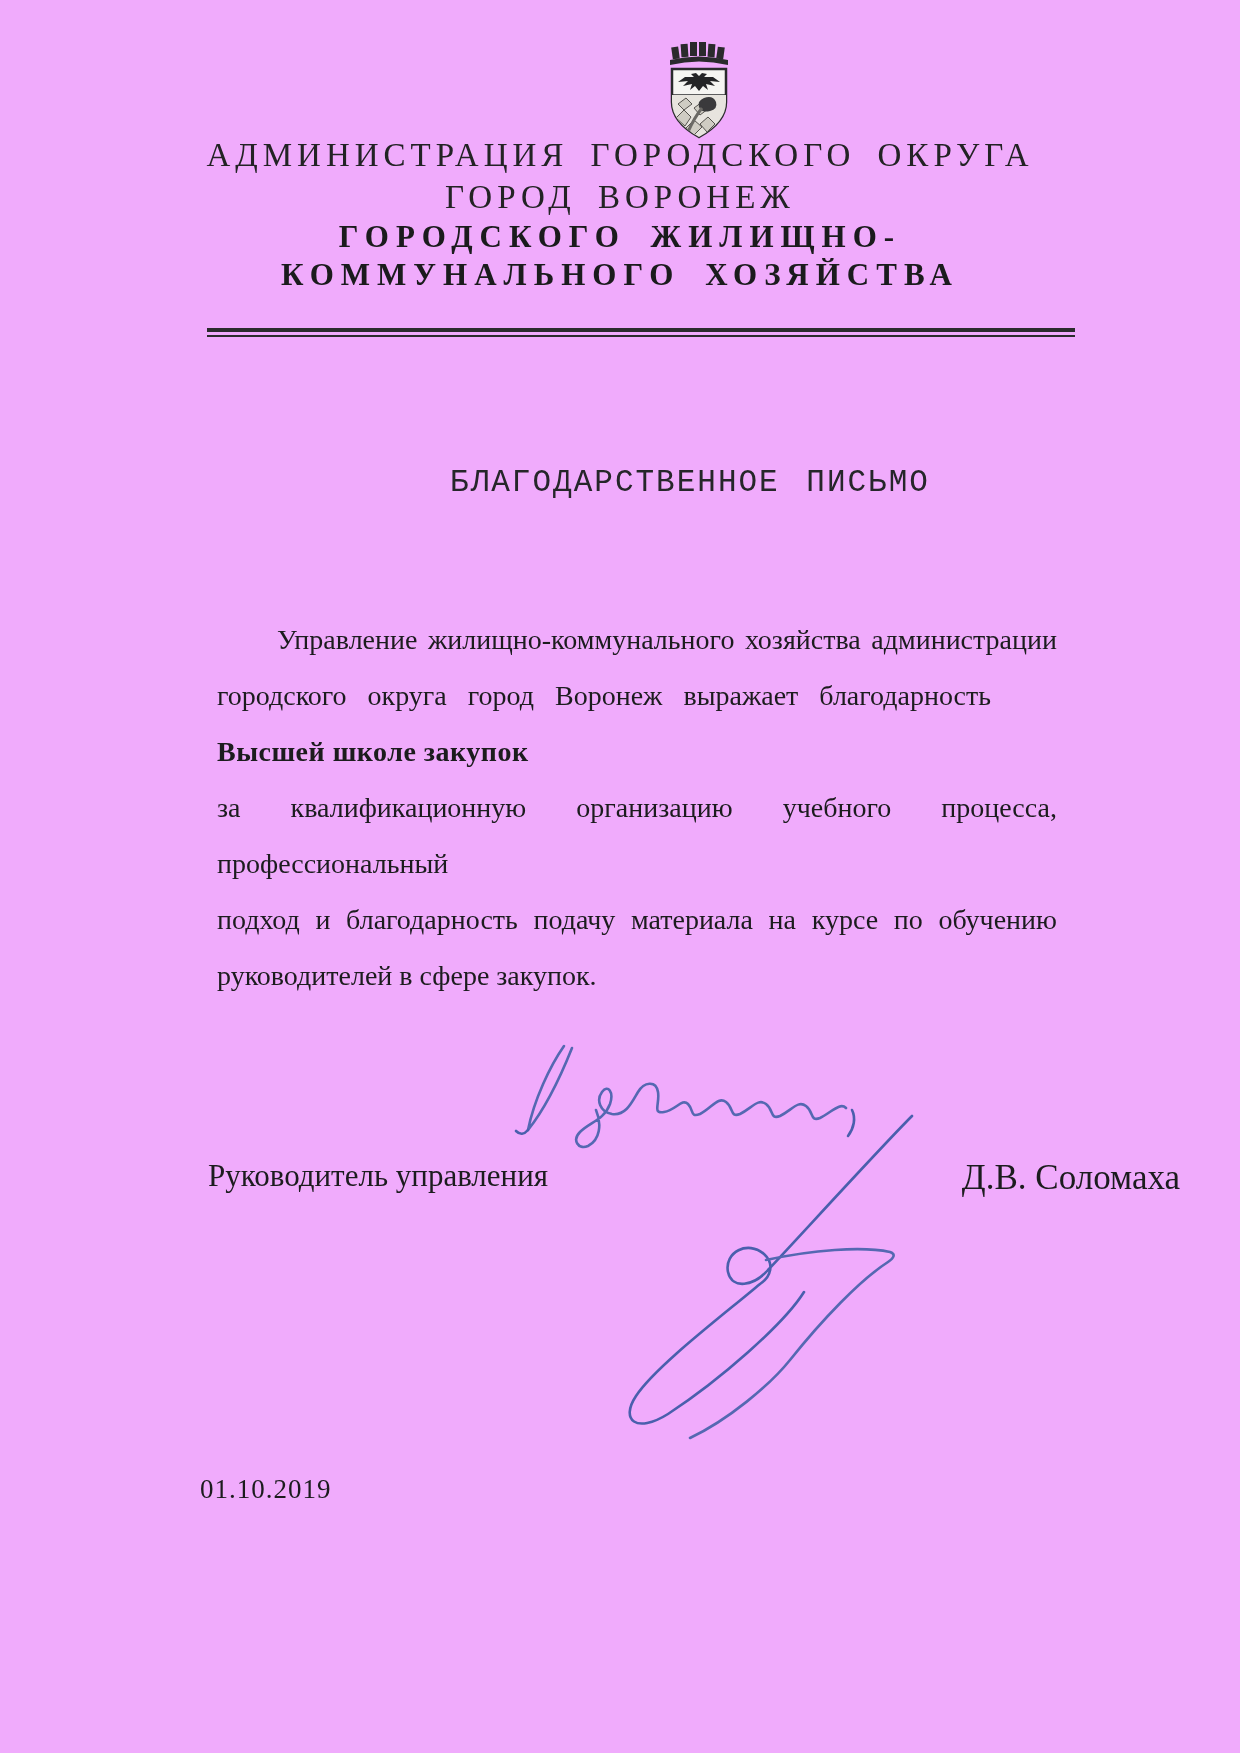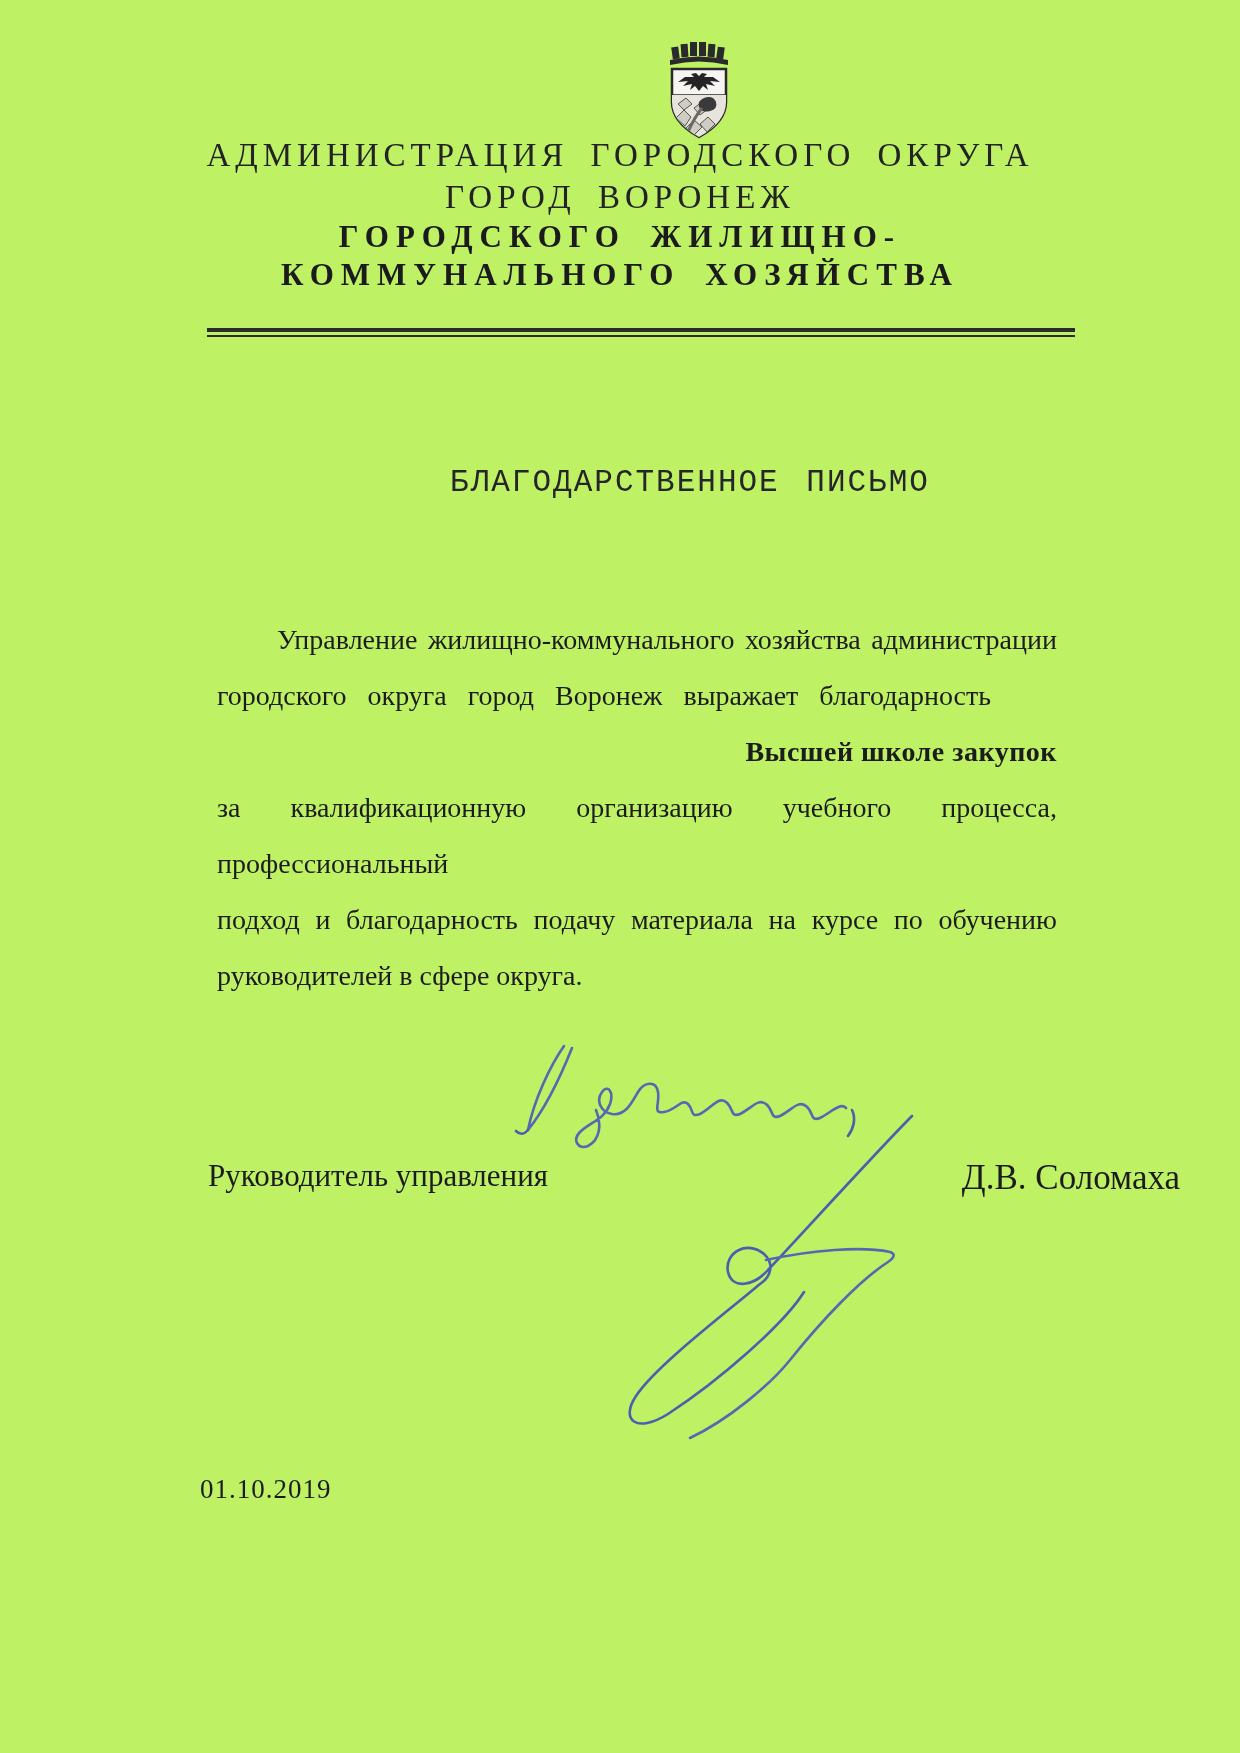--- a/index.html
+++ b/index.html
@@ -1,20 +1,20 @@
 <!DOCTYPE html>
 <html lang="ru"><head>
 <meta charset="utf-8">
 <style>
   html,body{margin:0;padding:0;background:#8a8a8a;}
   .page{
     position:relative;
     width:1240px;height:1753px;
     margin:0 auto;
-    background:#bef264;
+    background:#f0abfc;
     font-family:"Liberation Serif", serif;
     color:#1d1d1f;
     overflow:hidden;
   }
   
   .emblem{position:absolute;left:664px;top:40px;width:70px;height:102px;}
   .org-header{
     position:absolute;left:150px;top:134px;width:940px;
     text-align:center;
   }
@@ -43,21 +43,21 @@
   
   .body-text{
     position:absolute;left:217px;top:612px;width:840px;
     font-size:28px;line-height:56px;
     color:#1c1c1e;
   }
   .bline{white-space:nowrap;}
   .bline.justify{white-space:normal;text-align:justify;text-align-last:justify;}
   .bline.indent{text-indent:60px;}
   .bline.spread{word-spacing:14px;}
-  .bline.center-bold{text-align:right;font-weight:bold;white-space:normal;letter-spacing:0.5px;}
+  .bline.center-bold{text-align:left;font-weight:bold;white-space:normal;letter-spacing:0.5px;}
   
   .sig-script{position:absolute;left:460px;top:1040px;width:470px;height:430px;}
   .sig-row-title{
     position:absolute;left:208px;top:1158px;
     font-size:31px;color:#1c1c1e;
   }
   .sig-row-name{
     position:absolute;right:60px;top:1158px;
     font-size:35px;color:#1c1c1e;
   }
@@ -119,21 +119,21 @@
   </div>
 
   <div class="doc-title">БЛАГОДАРСТВЕННОЕ ПИСЬМО</div>
 
   <div class="body-text">
     <div class="bline justify indent">Управление жилищно-коммунального хозяйства администрации</div>
     <div class="bline spread">городского округа город Воронеж выражает благодарность</div>
     <div class="bline center-bold">Высшей школе закупок</div>
     <div class="bline justify">за квалификационную организацию учебного процесса, профессиональный</div>
     <div class="bline justify">подход и благодарность подачу материала на курсе по обучению</div>
-    <div class="bline">руководителей в сфере округа.</div>
+    <div class="bline">руководителей в сфере закупок.</div>
   </div>
 
   <svg class="sig-script" viewBox="0 0 470 430" role="img" fill="none" stroke="#4a5fad" stroke-width="2.6" stroke-linecap="round" stroke-linejoin="round" aria-label="С уважением,">
 
     <g>
       <path d="M112,8 C100,38 84,70 68,90 C74,60 90,26 104,6" stroke="#5568b2"></path>
       <path d="M68,90 Q62,97 56,91"></path>
 
       <path stroke="#5568b2" d="M136,70 C142,84 140,100 128,106 C118,110 112,100 120,92 C130,82 144,80 150,64 C154,52 148,44 142,52 C136,60 140,72 152,74 C166,76 172,62 178,52 C184,42 196,40 198,52 C200,64 192,74 204,72 C216,70 222,58 228,64 C234,70 230,78 240,74 C252,68 258,56 266,62 C274,68 270,78 280,74 C292,68 298,58 306,64 C314,70 310,80 320,76 C332,70 338,60 346,66 C354,72 350,82 360,78 C372,72 380,62 386,68"></path>
       <path d="M392,70 C396,78 394,88 388,96"></path>

